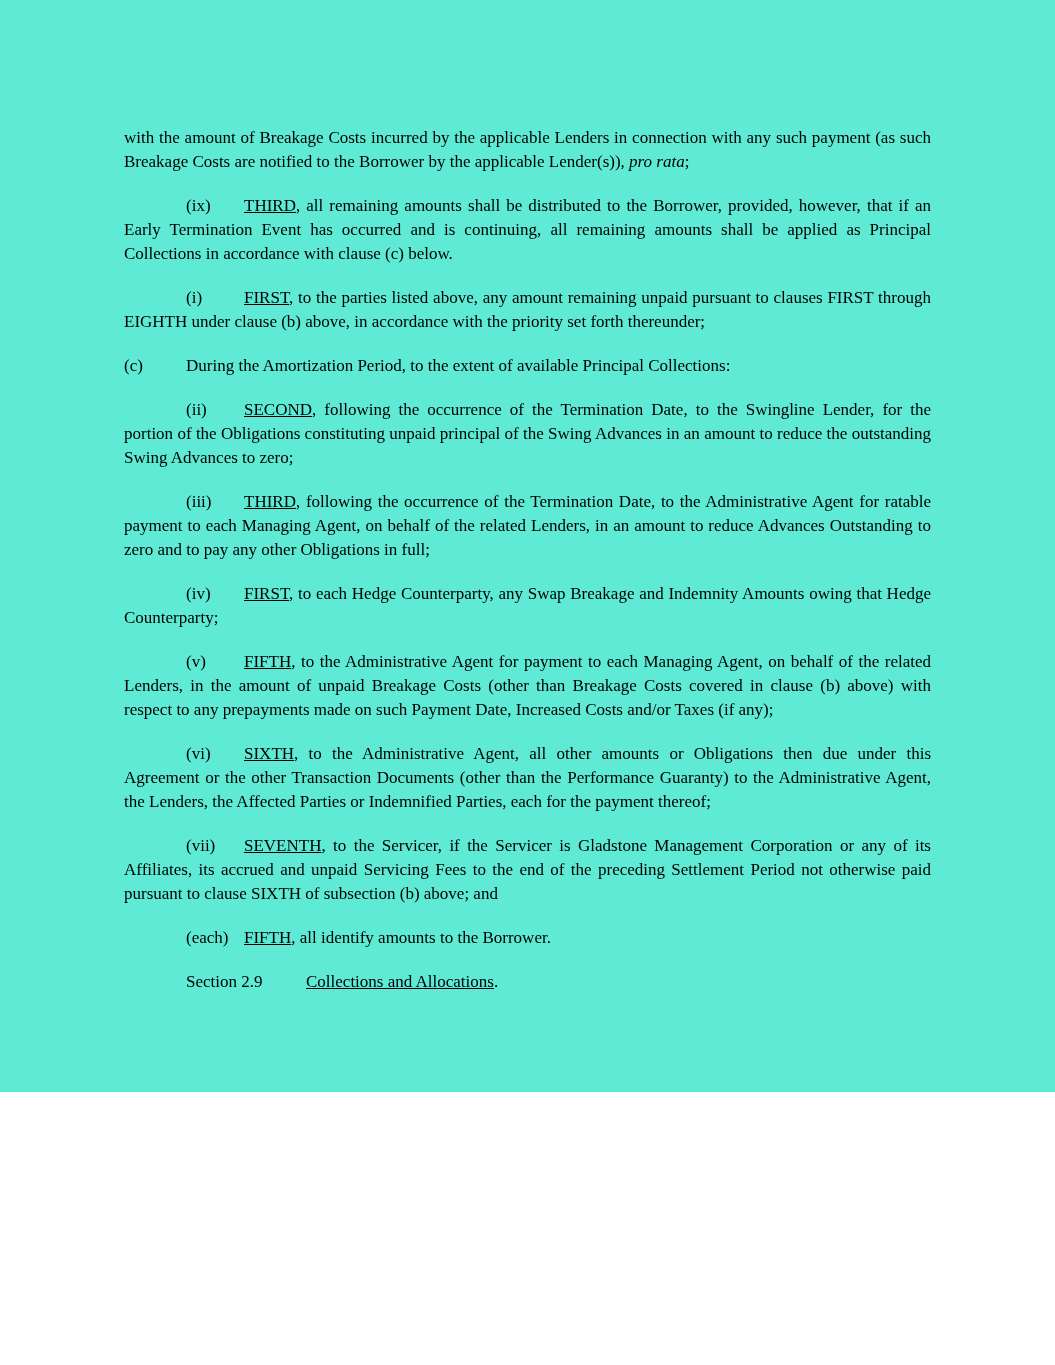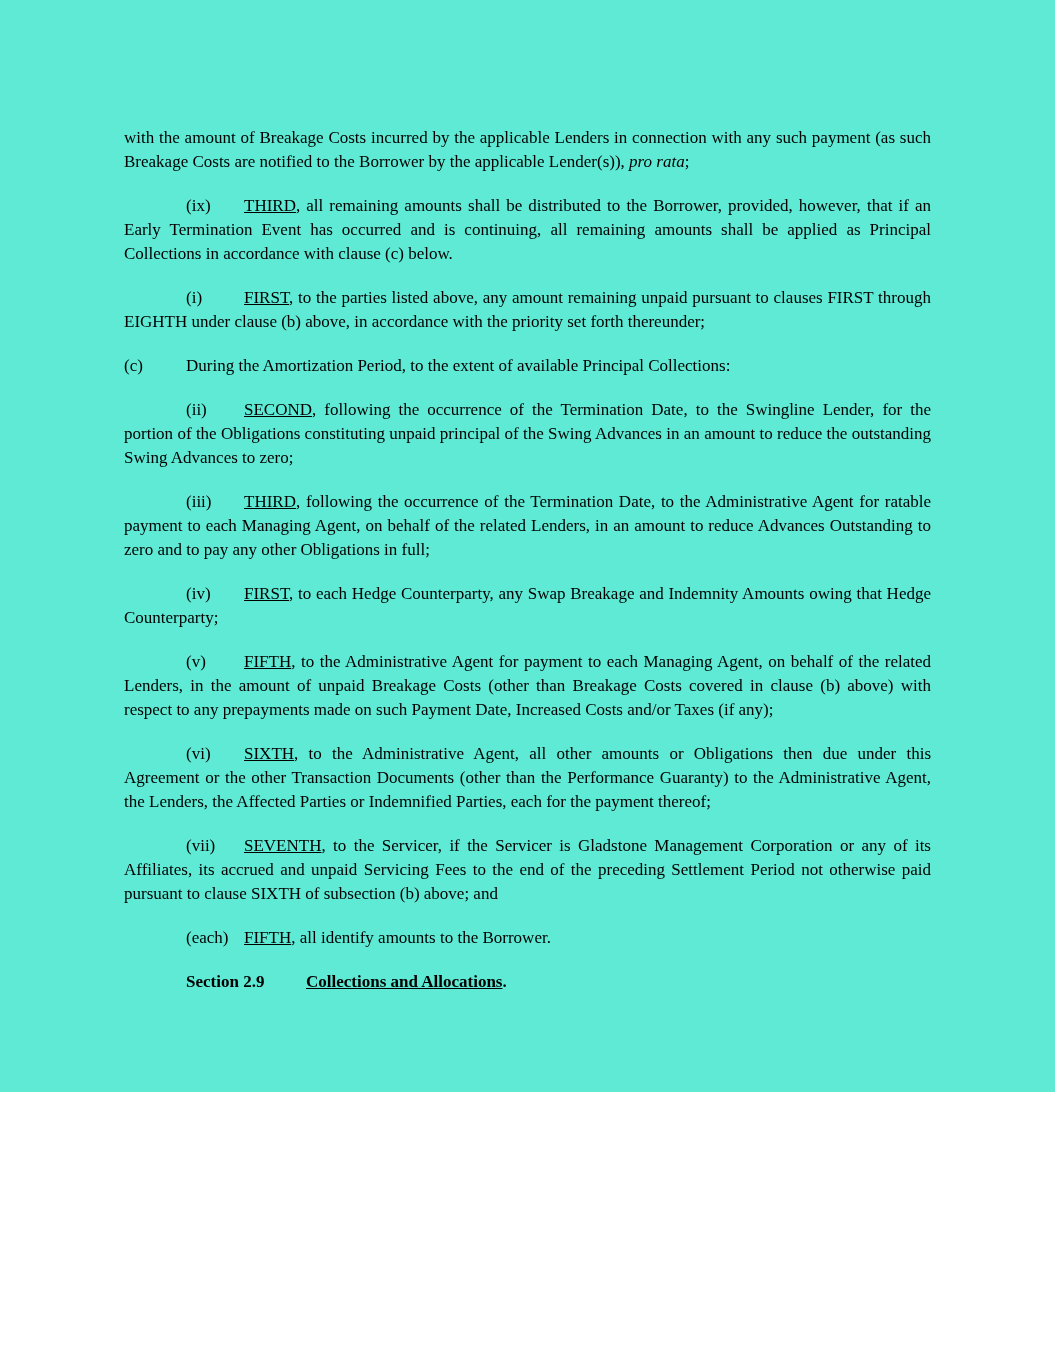--- a/index.html
+++ b/index.html
@@ -26,21 +26,21 @@
   
   .block-indent { margin-left: 62px; }
   
   .first-indent { text-indent: 62px; }
   
   .tab-sm { display: inline-block; width: 58px; text-indent: 0; font-family: Liberation Serif, serif; }
   .tab-md { display: inline-block; width: 62px; text-indent: 0; }
   .tab-lg { display: inline-block; width: 120px; text-indent: 0; }
   .underline { text-decoration: underline; }
   .italic { font-style: italic; }
-  .bold { font-weight: bold; }
+  .bold { font-weight: normal; }
   .page-number {
     position: absolute;
     left: 0;
     right: 0;
     top: 1272px;
     text-indent: 0;
   }
 </style>
 </head>
 <body>

